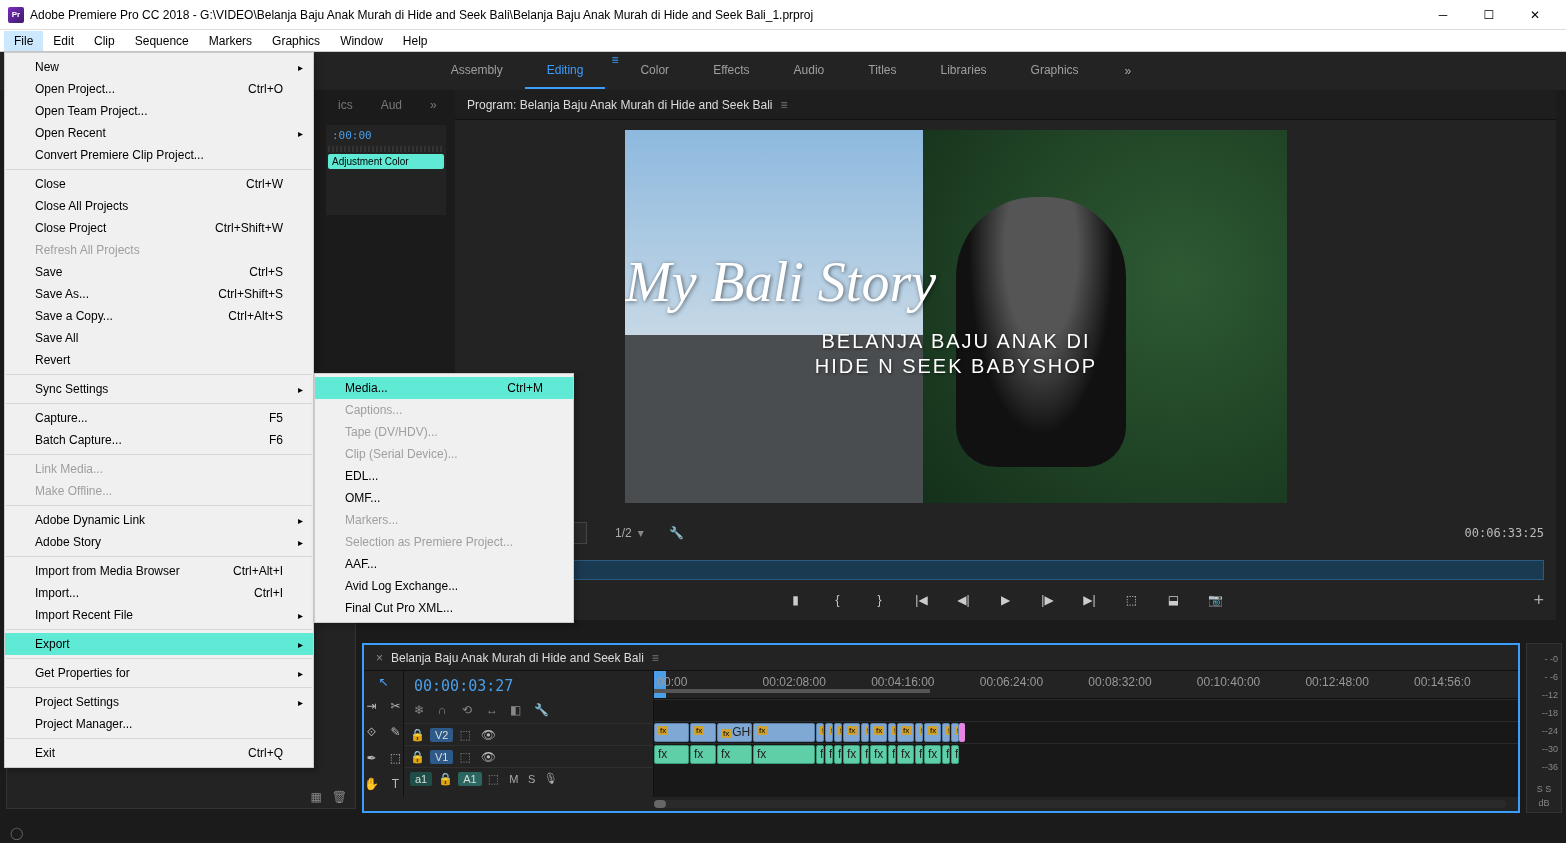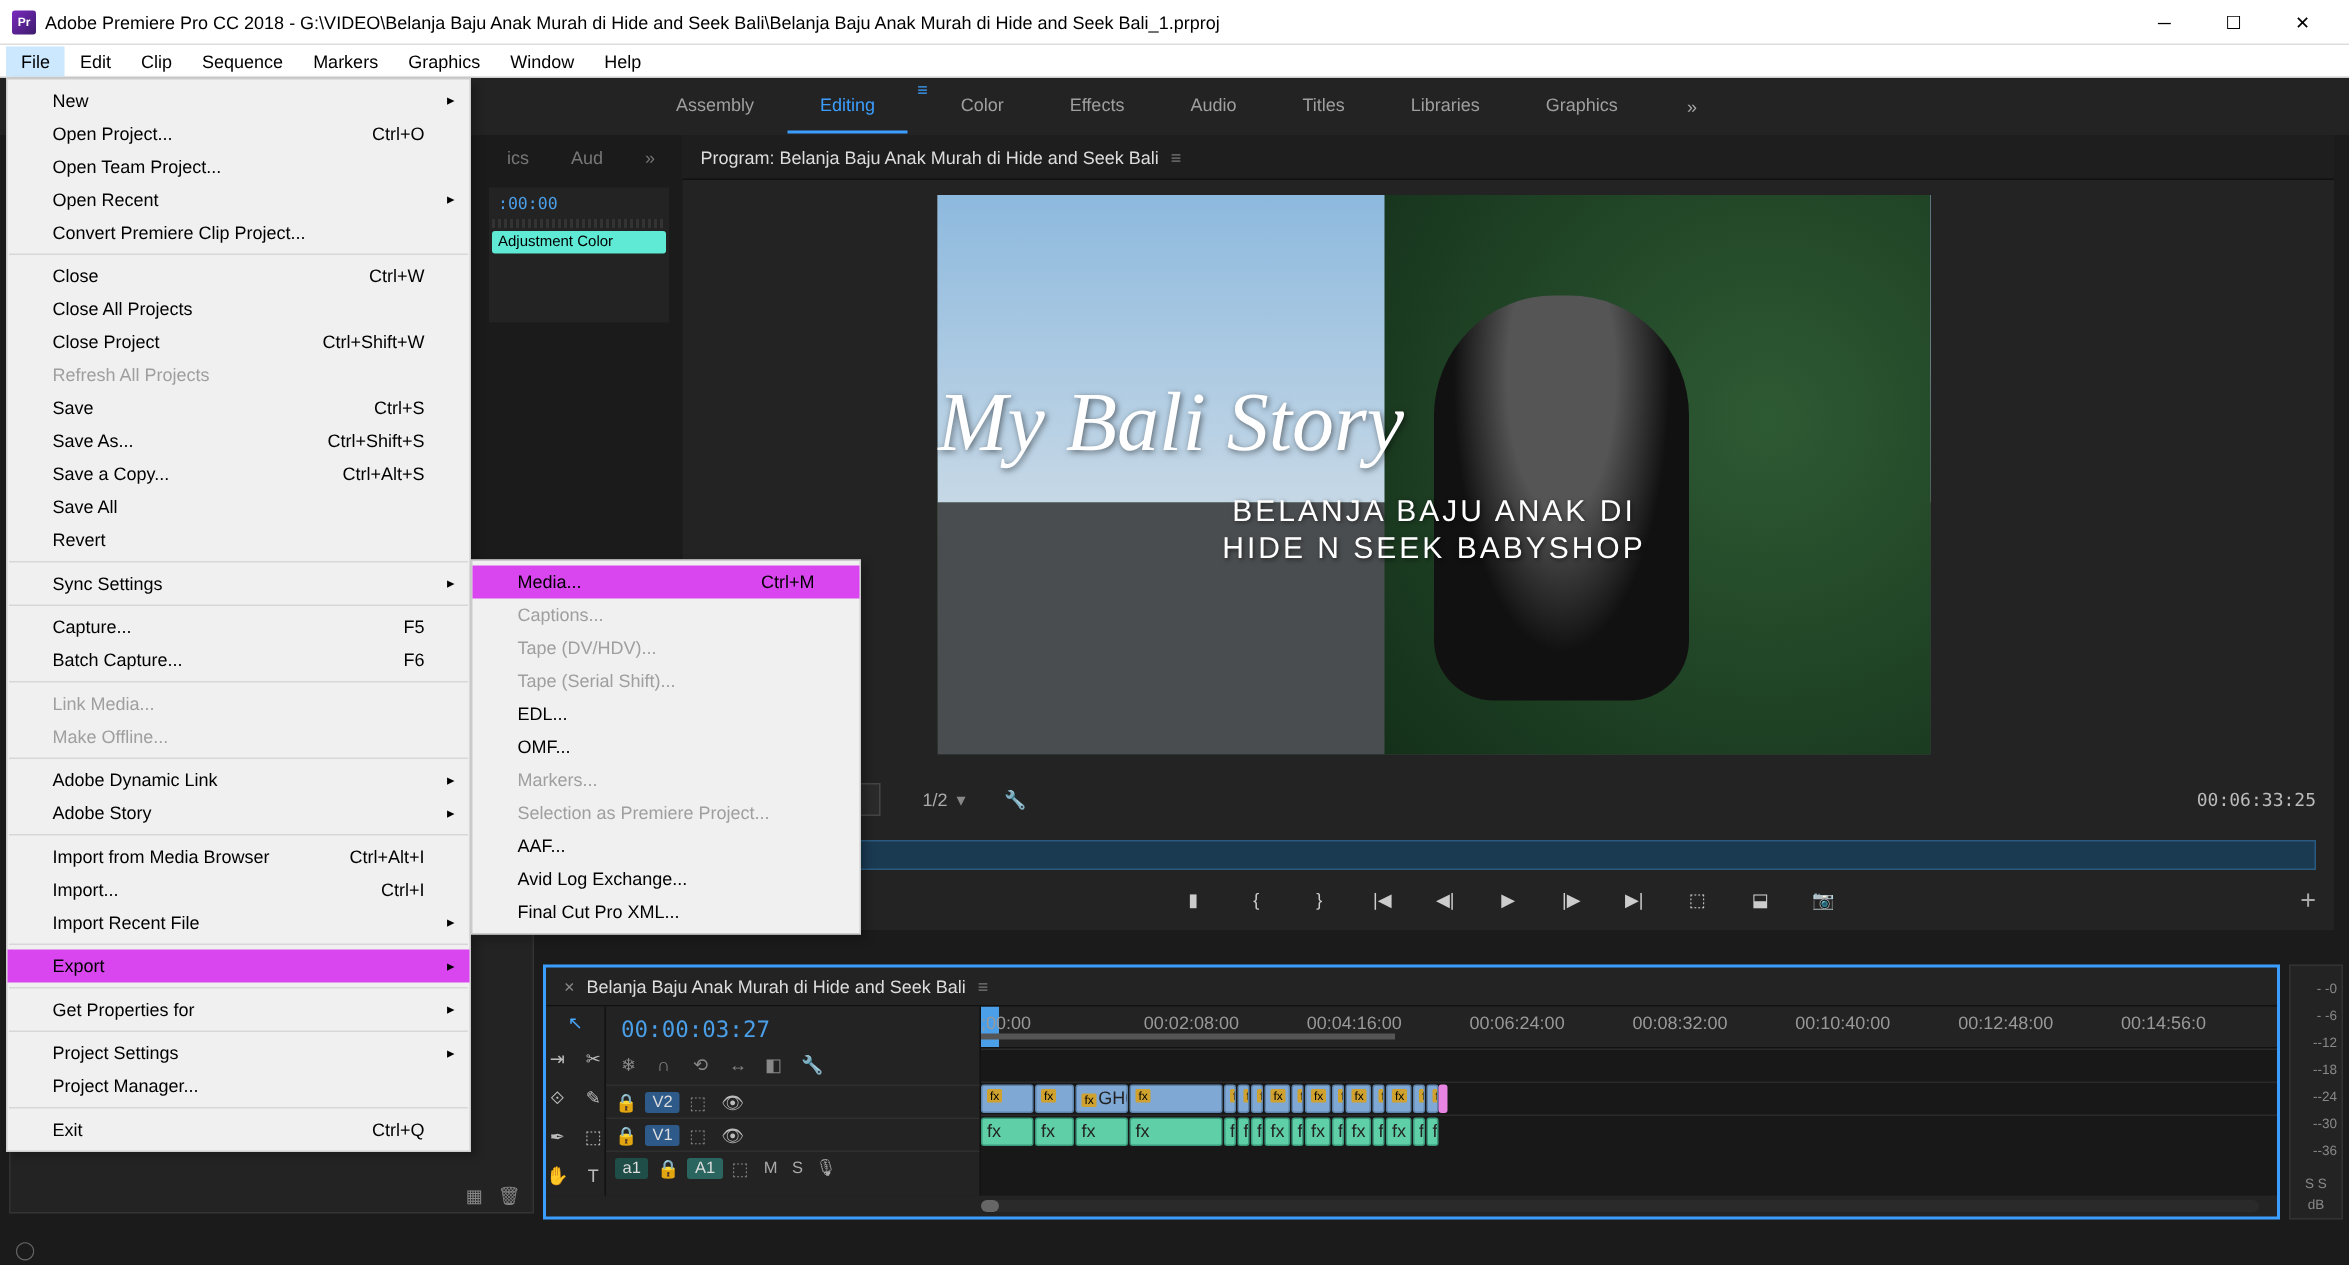--- a/index.html
+++ b/index.html
@@ -14,21 +14,21 @@
 
 
 .menubar { height: 22px; background: #fff; display: flex; align-items: center; padding: 0 4px; border-bottom: 1px solid #ccc; }
 .menubar .menu-item { padding: 3px 10px; color: #000; cursor: pointer; }
 .menubar .menu-item.active { background: #cce8ff; }
 
 
 .dropdown { position: absolute; background: #f0f0f0; border: 1px solid #ccc; box-shadow: 3px 3px 6px rgba(0,0,0,0.25); z-index: 1000; padding: 3px 0; }
 .dropdown .m-item { display: flex; justify-content: space-between; align-items: center; padding: 4px 30px 4px 30px; color: #000; cursor: pointer; min-height: 21px; }
 .dropdown .m-item.disabled { color: #9f9f9f; }
-.dropdown .m-item.highlighted { background: #d946ef; }
+.dropdown .m-item.highlighted { background: #5eead4; }
 .dropdown .m-item .arrow { position: absolute; right: 10px; font-size: 10px; }
 .dropdown .m-item .shortcut { color: #000; margin-left: 30px; }
 .dropdown .sep { height: 1px; background: #d7d7d7; margin: 3px 1px; }
 #file-menu { top: 52px; left: 4px; width: 310px; }
 #export-menu { top: 373px; left: 314px; width: 260px; }
 
 
 .workspace-bar { height: 38px; background: #232323; display: flex; align-items: center; justify-content: center; gap: 0; position: relative; }
 .workspace-bar .ws-home-icon { position:absolute; left:12px; width:22px; height:22px; border:1px solid #555; border-radius:2px; display:flex; align-items:center; justify-content:center; color:#aaa; }
 .ws-tab { padding: 10px 22px; color: #9f9f9f; cursor: pointer; border-bottom: 2px solid transparent; }
@@ -285,21 +285,21 @@
       <span>Media...</span>
       <span class="shortcut">Ctrl+M</span>
     </div>
     <div class="m-item disabled">
       <span>Captions...</span>
     </div>
     <div class="m-item disabled">
       <span>Tape (DV/HDV)...</span>
     </div>
     <div class="m-item disabled">
-      <span>Tape (Serial Shift)...</span>
+      <span>Clip (Serial Device)...</span>
     </div>
     <div class="m-item">
       <span>EDL...</span>
     </div>
     <div class="m-item">
       <span>OMF...</span>
     </div>
     <div class="m-item disabled">
       <span>Markers...</span>
     </div>

